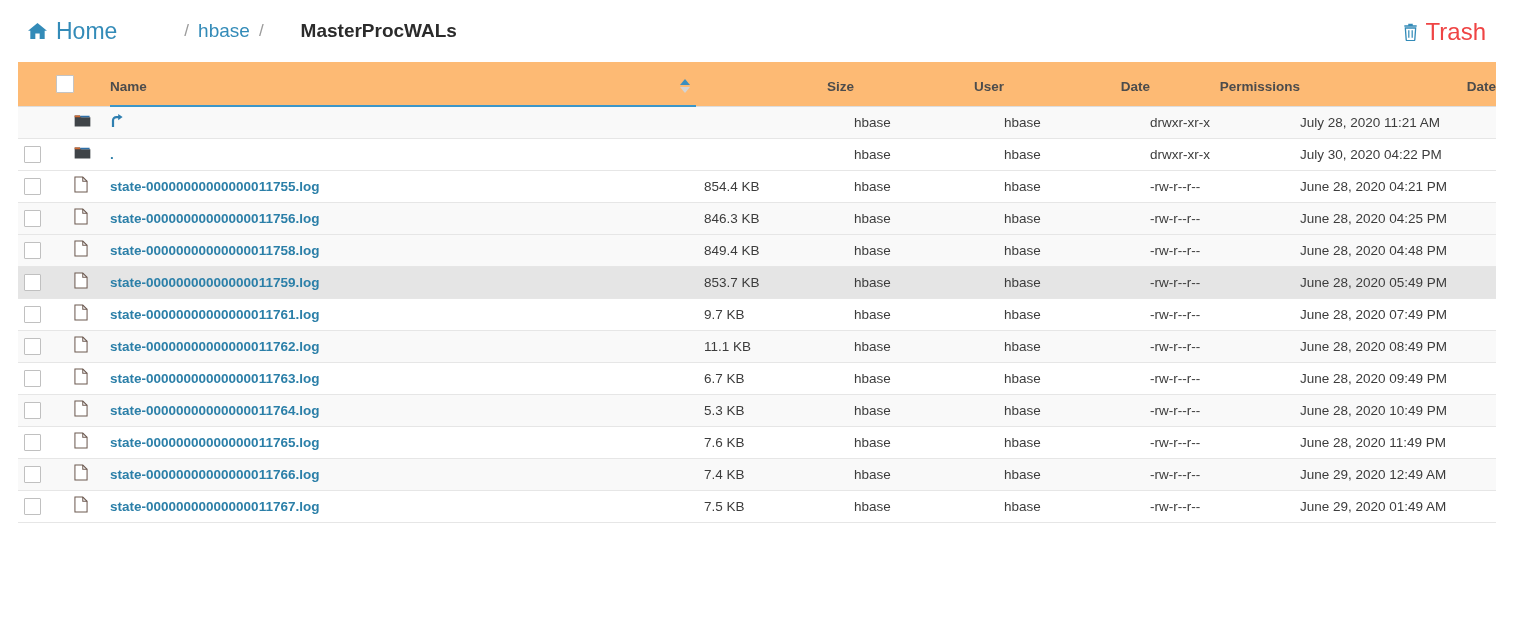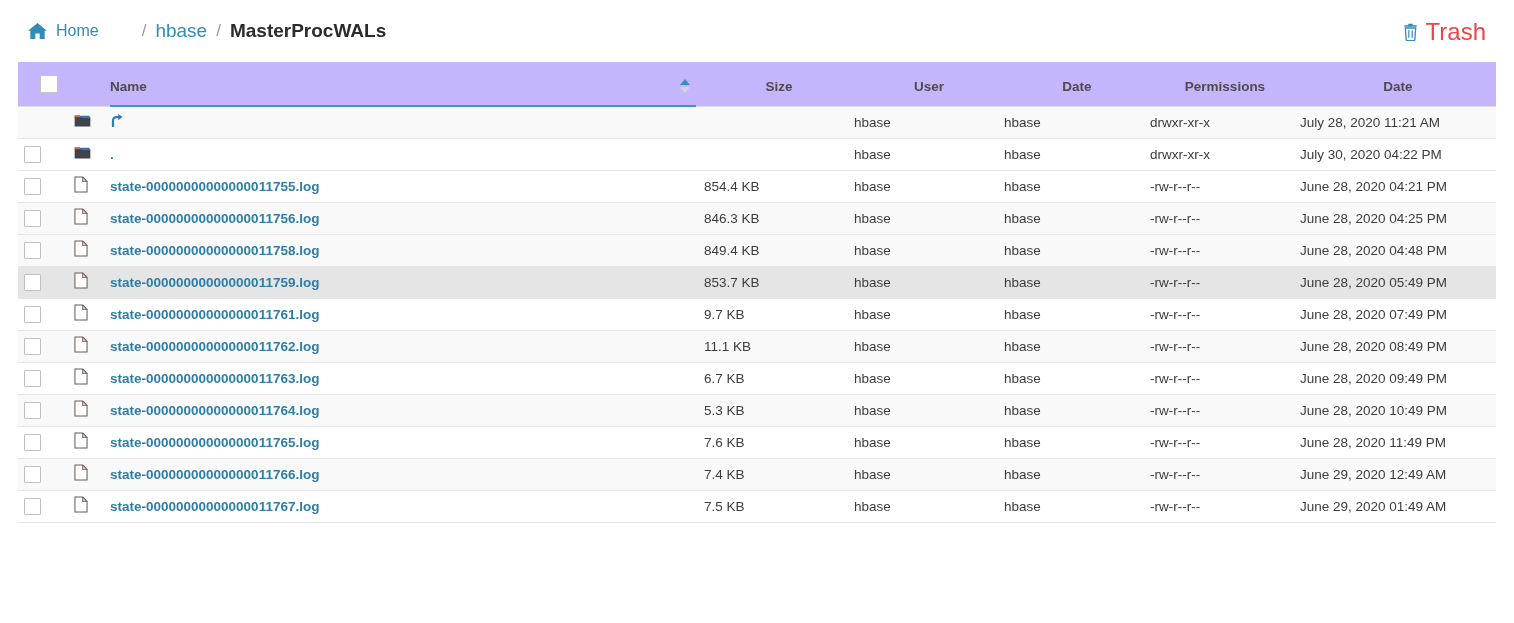--- a/index.html
+++ b/index.html
@@ -27,42 +27,43 @@
   .breadcrumb {
     display: flex;
     align-items: center;
     font-size: 19px;
   }
   .crumb-home {
     display: flex;
     align-items: center;
     color: #338bb8;
     text-decoration: none;
-    font-size: 16px;
-    margin-right: 34px;
+    font-size: 23px;
+    margin-right: 58px;
   }
   .crumb-home .home-ico {
     margin-right: 9px;
     display: inline-flex;
     align-items: center;
   }
   .crumb-sep {
     color: #9b9b9b;
     margin: 0 9px;
     font-size: 17px;
   }
   .crumb-link {
     color: #338bb8;
     text-decoration: none;
     font-size: 19px;
   }
   .crumb-current {
     color: #2b2b2b;
     font-weight: bold;
     font-size: 19px;
+    margin-left: 28px;
   }
   .trash {
     position: absolute;
     right: 28px;
     top: 18px;
     display: flex;
     align-items: center;
     color: #ef4444;
     text-decoration: none;
     font-size: 24px;
@@ -77,28 +78,28 @@
   .table-wrap {
     padding: 0 18px;
   }
   table.files {
     width: 1478px;
     border-collapse: collapse;
     table-layout: fixed;
     font-size: 13.5px;
   }
   table.files thead th {
-    text-align: center;
+    text-align: right;
     font-weight: bold;
     font-size: 13.5px;
     color: #4c4c4c;
     padding: 0 0 12px 0;
     vertical-align: bottom;
     border-bottom: 1px solid #dddddd;
-    background: #c4b5fd;
+    background: #fdba74;
     height: 44px;
   }
   th.col-check   { width: 56px;  padding-left: 6px !important; }
   th.col-icon    { width: 36px; }
   th.col-name    { width: 594px; position: relative; }
   th.col-size    { width: 150px; }
   th.col-user    { width: 150px; }
   th.col-group   { width: 146px; }
   th.col-perm    { width: 150px; }
   th.col-date    { width: 196px; }

